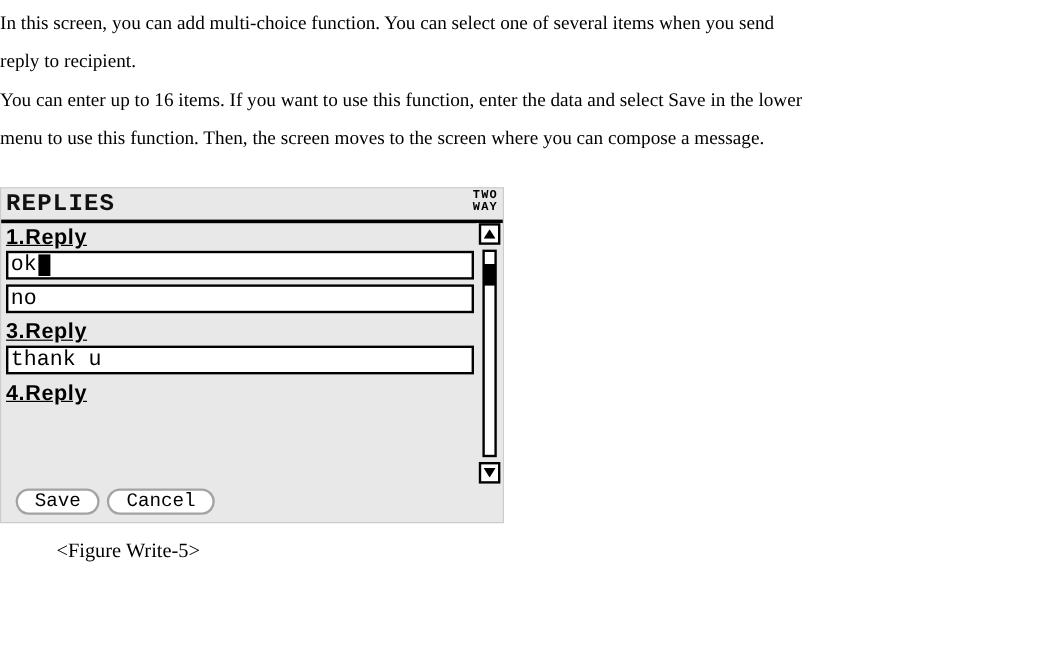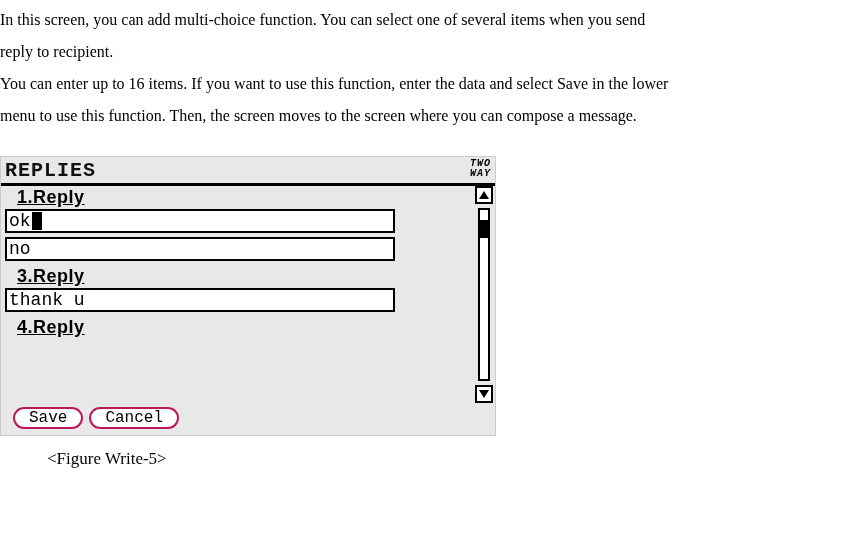--- a/index.html
+++ b/index.html
@@ -14,21 +14,21 @@
       background: #fff;
     }
     .intro-text p {
       margin: 0;
     }
     .figure-wrap {
       margin-top: 24px;
     }
     .device-screen {
       position: relative;
-      width: 496px;
+      width: 420px;
       height: 280px;
       background: #e8e8e8;
       border: 1px solid #ccc;
     }
     .titlebar {
       display: flex;
       align-items: flex-start;
       justify-content: space-between;
       padding: 0 4px;
       height: 28px;
@@ -43,21 +43,21 @@
     }
     .mode-stack {
       font-family: "Courier New", monospace;
       font-size: 10px;
       line-height: 10px;
       font-weight: bold;
       text-align: right;
       padding-top: 2px;
       letter-spacing: 1px;
     }
-    .mode-stack span { display: block; font-style: italic; }
+    .mode-stack span { display: block; }
     .title-underline {
       position: absolute;
       left: 0; right: 0;
       top: 26px;
       height: 3px;
       background: #000;
     }
     .list-area {
       position: absolute;
       top: 29px;
@@ -69,21 +69,20 @@
     .reply-block {
       padding: 0 4px;
     }
     .reply-label {
       font-family: Arial, sans-serif;
       font-size: 18px;
       font-weight: 900;
       text-decoration: underline;
       line-height: 22px;
       letter-spacing: 0.5px;
-      margin-left: 12px;
     }
     .reply-field {
       margin: 1px 0 4px 0;
       height: 24px;
       border: 2px solid #000;
       background: #fff;
       font-family: "Courier New", monospace;
       font-size: 18px;
       line-height: 20px;
       padding: 0 2px;
@@ -145,21 +144,21 @@
       position: absolute;
       left: 12px;
       bottom: 6px;
       display: flex;
       gap: 6px;
     }
     .pill-btn {
       font-family: "Courier New", monospace;
       font-size: 16px;
       line-height: 16px;
-      border: 2px solid #be185d;
+      border: 2px solid #a3a3a3;
       background: #fff;
       border-radius: 999px;
       padding: 1px 14px;
     }
     .caption {
       font-family: "Times New Roman", serif;
       font-size: 17px;
       margin-top: 6px;
       margin-left: 47px;
     }

